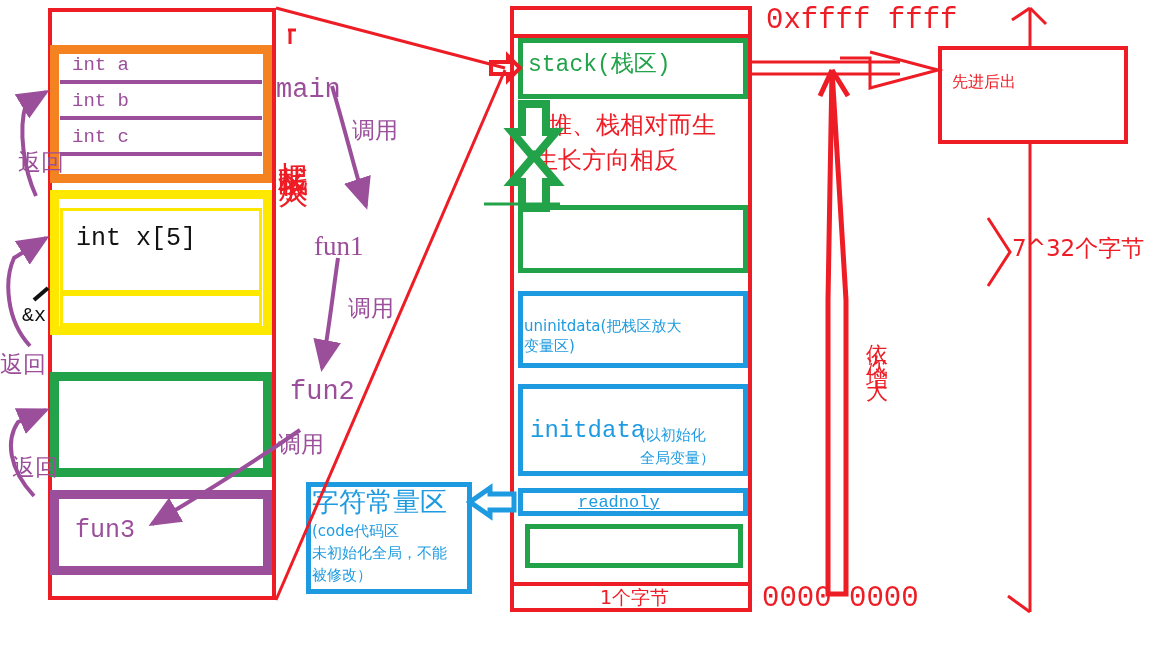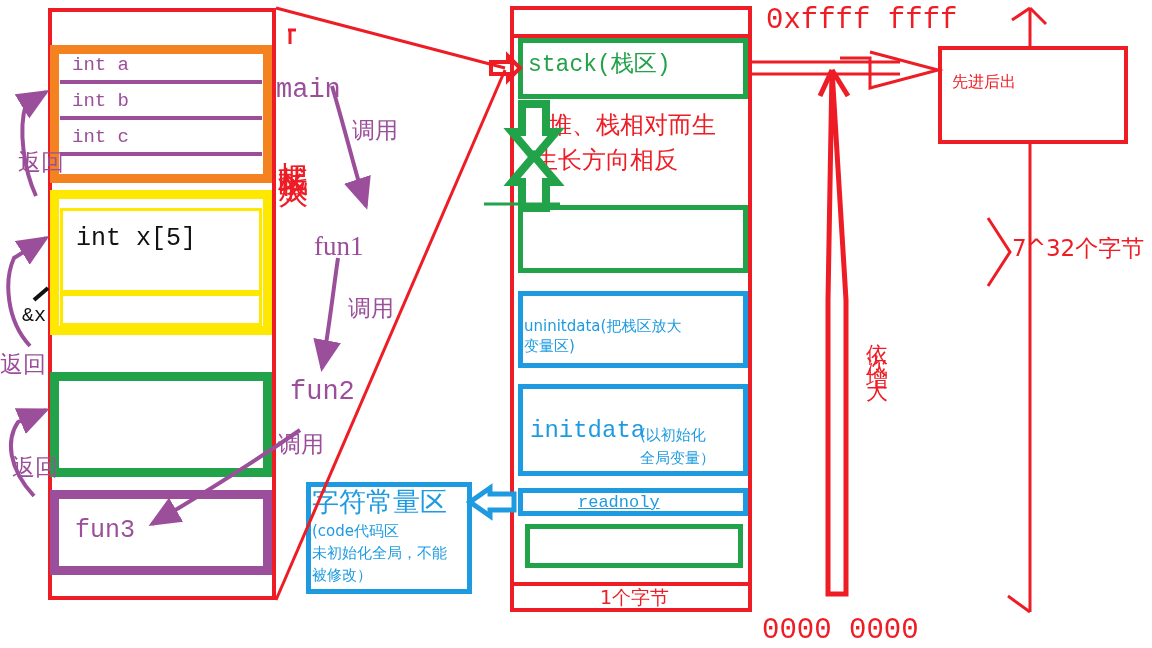--- a/index.html
+++ b/index.html
@@ -102,21 +102,21 @@
 全局变量）</div>
 
   <div class="bx bx-blue" style="left:518px;top:488px;width:230px;height:28px;"></div>
   <div class="txt mono blue" style="left:578px;top:494px;font-size:17px;text-decoration:underline;">readnoly</div>
 
   <div class="bx bx-green" style="left:525px;top:524px;width:218px;height:44px;"></div>
 
   <div class="txt sans red" style="left:600px;top:588px;font-size:19px;">1个字节</div>
 
   <div class="txt mono red" style="left:766px;top:6px;font-size:29px;">0xffff ffff</div>
-  <div class="txt mono red" style="left:762px;top:616px;font-size:29px;">0000 0000</div>
+  <div class="txt mono red" style="left:762px;top:584px;font-size:29px;">0000 0000</div>
 
   <div class="bx bx-blue" style="left:306px;top:482px;width:166px;height:112px;"></div>
   <div class="txt sans blue" style="left:312px;top:488px;font-size:27px;">字符常量区</div>
   <div class="txt sans blue" style="left:312px;top:524px;font-size:15px;">(code代码区</div>
   <div class="txt sans blue" style="left:312px;top:546px;font-size:15px;">未初始化全局，不能</div>
   <div class="txt sans blue" style="left:312px;top:568px;font-size:15px;">被修改）</div>
 
   <div class="bx bx-red" style="left:938px;top:46px;width:190px;height:98px;"></div>
   <div class="txt sans red" style="left:952px;top:74px;font-size:16px;">先进后出</div>
 

